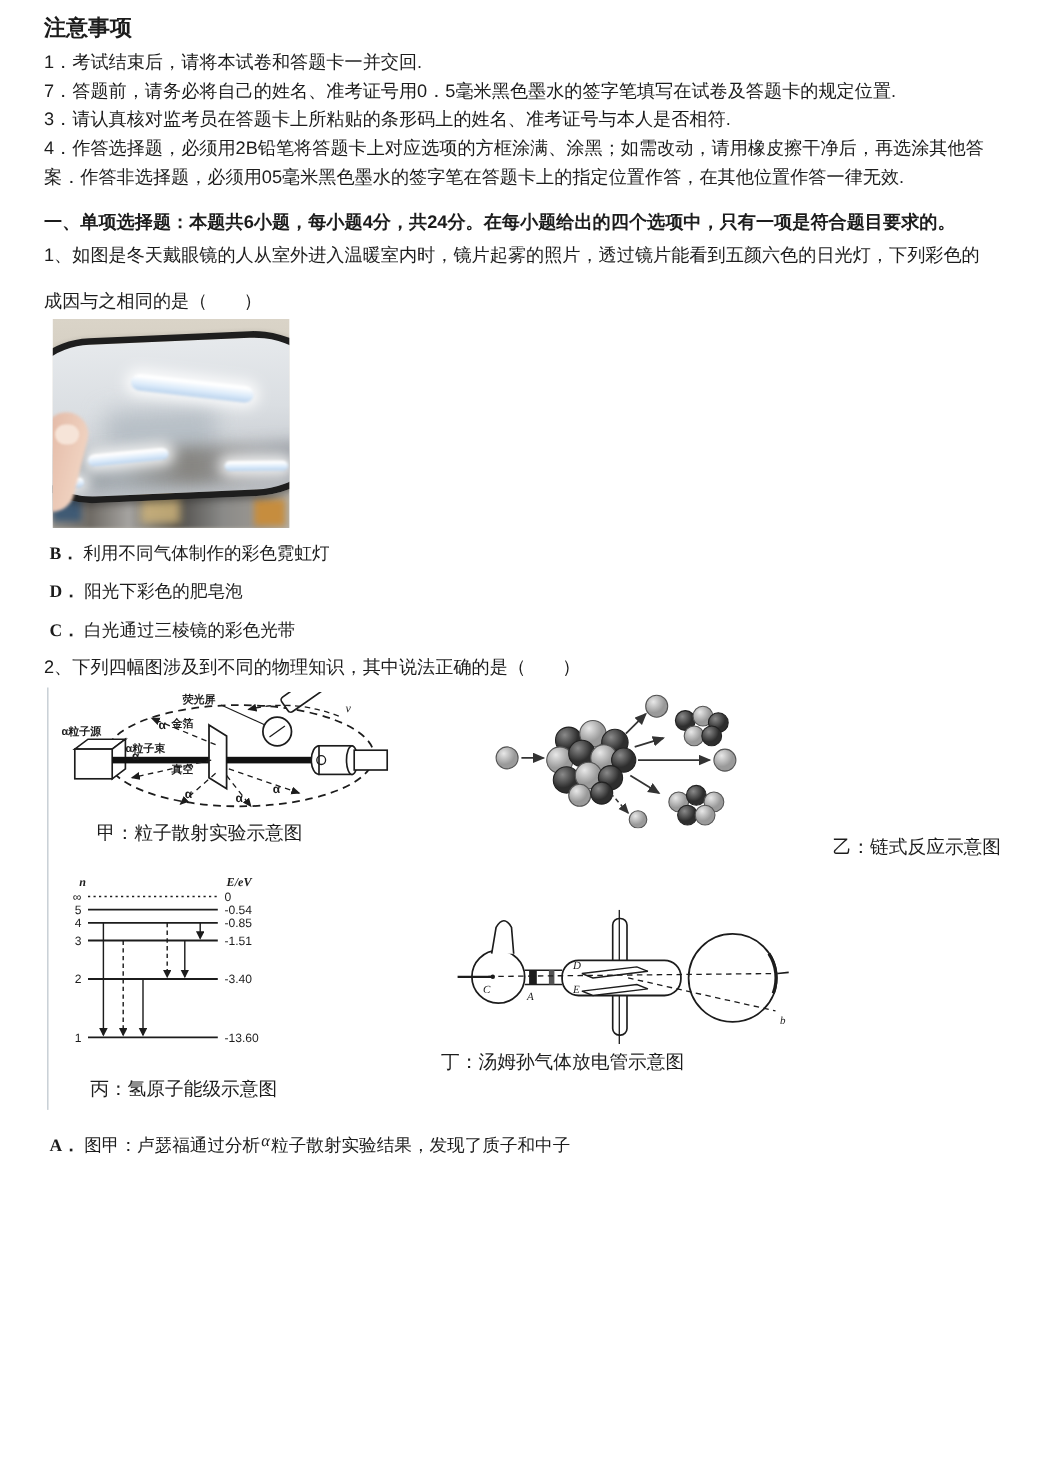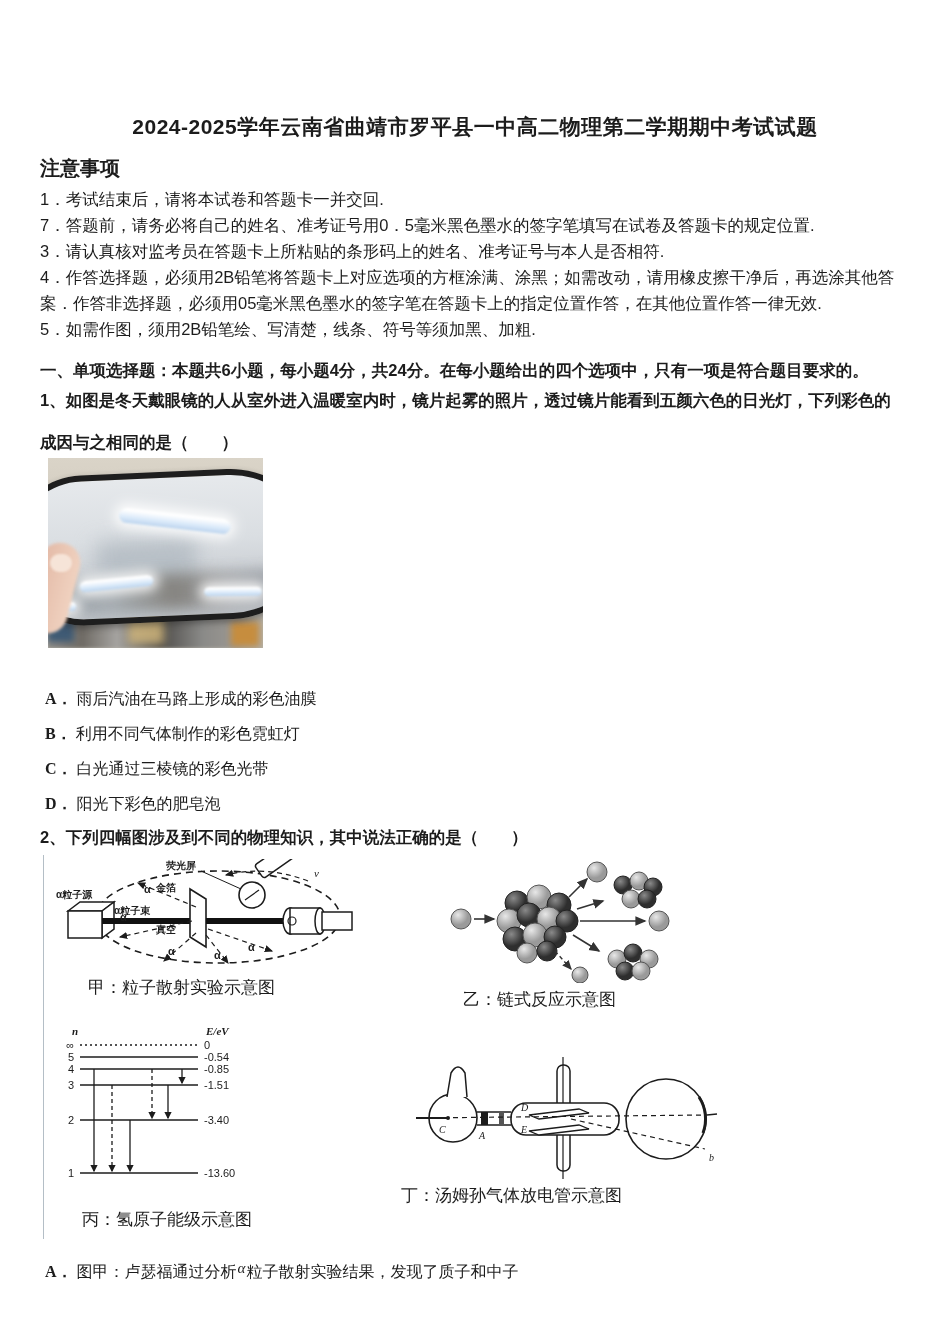--- a/index.html
+++ b/index.html
@@ -10,21 +10,21 @@
   }
   .page{width:950px;height:1344px;position:relative;}
   .title{
     padding-top:112px;margin:0 30px;text-align:center;
     font-size:21px;font-weight:bold;letter-spacing:.5px;line-height:30px;
   }
   .notes-heading{margin:14px 40px 0 40px;font-size:20px;line-height:24px;font-weight:600;}
   .note-line{margin:0 42px 0 40px;font-size:16.5px;line-height:26px;}
   .note-line.first{margin-top:6px;}
   .section-heading{margin:16px 38px 0 40px;font-size:16.5px;line-height:24px;font-weight:600;}
-  .stem{margin:6px 38px 0 40px;font-size:16.5px;line-height:24px;font-weight:bold;}
+  .stem{margin:6px 38px 0 40px;font-size:16.5px;line-height:24px;}
   .stem.second{margin-top:18px;}
   .stem.q2{margin-top:10px;}
   .option-line{margin:13px 40px 0 45px;font-size:16px;line-height:22px;}
   .option-line.first-opt{margin-top:40px;}
   .opt-label{font-weight:bold;font-family:"Liberation Serif","DejaVu Serif",serif;margin-right:4px;}
   .alpha-sup{font-style:italic;font-family:"Liberation Serif","DejaVu Serif",serif;position:relative;top:-4px;font-size:15px;margin:0 1px;}
   .q2a{margin-top:22px;}
 
   
   .photo{
@@ -64,42 +64,40 @@
   
   .figure-panel{
     margin:6px 40px 0 43px;
     border-left:1px solid #b4bec6;
     padding:4px 0 6px 12px;
     display:grid;grid-template-columns:345px auto;row-gap:10px;
   }
   .fig-cell{display:flex;flex-direction:column;}
   .fig-caption{font-size:17px;line-height:26px;margin-top:4px;}
   .cap-jia{margin-left:32px;}
-  .cap-yi{margin-left:62px;}
+  .cap-yi{margin-left:80px;text-align:right;}
   .cap-bing{margin-left:26px;margin-top:20px;}
   .cap-ding{}
   .svg-yi{margin-left:46px;}
   .svg-ding{margin-left:10px;margin-top:34px;}
   svg{display:block;}
   svg text{font-family:"Liberation Sans","DejaVu Sans",sans-serif;fill:#1c1c1c;}
   .it{font-style:italic;font-family:"Liberation Serif","DejaVu Serif",serif;}
 </style>
 </head>
 <body>
 
 <div class="page">
 
-  <h1 class="title">2024-2025学年云南省曲靖市罗平县一中高二物理第二学期期中考试试题</h1>
 
   <div class="notes-heading">注意事项</div>
   <div class="note-line first">1．考试结束后，请将本试卷和答题卡一并交回.</div>
   <div class="note-line">7．答题前，请务必将自己的姓名、准考证号用0．5毫米黑色墨水的签字笔填写在试卷及答题卡的规定位置.</div>
   <div class="note-line">3．请认真核对监考员在答题卡上所粘贴的条形码上的姓名、准考证号与本人是否相符.</div>
   <div class="note-line">4．作答选择题，必须用2B铅笔将答题卡上对应选项的方框涂满、涂黑；如需改动，请用橡皮擦干净后，再选涂其他答案．作答非选择题，必须用05毫米黑色墨水的签字笔在答题卡上的指定位置作答，在其他位置作答一律无效.</div>
-  <div class="note-line">5．如需作图，须用2B铅笔绘、写清楚，线条、符号等须加黑、加粗.</div>
 
   <div class="section-heading">一、单项选择题：本题共6小题，每小题4分，共24分。在每小题给出的四个选项中，只有一项是符合题目要求的。</div>
 
   <div class="stem">1、如图是冬天戴眼镜的人从室外进入温暖室内时，镜片起雾的照片，透过镜片能看到五颜六色的日光灯，下列彩色的</div>
   <div class="stem second">成因与之相同的是（　　）</div>
 
   <div class="photo">
     <div class="room-strip"></div>
     <div class="room-blue"></div>
     <div class="room-window"></div>
@@ -109,31 +107,28 @@
       <div class="fog-dark"></div>
       <div class="streak s1"></div>
       <div class="streak s2"></div>
       <div class="streak s3"></div>
       <div class="streak s4"></div>
     </div>
     <div class="finger"></div>
     <div class="nail"></div>
   </div>
 
-  <div class="option-line first-opt">
-    <span class="opt-label">A．</span><span>雨后汽油在马路上形成的彩色油膜</span>
-  </div>
   <div class="option-line">
     <span class="opt-label">B．</span><span>利用不同气体制作的彩色霓虹灯</span>
   </div>
   <div class="option-line">
+    <span class="opt-label">D．</span><span>阳光下彩色的肥皂泡</span>
+  </div>
+  <div class="option-line">
     <span class="opt-label">C．</span><span>白光通过三棱镜的彩色光带</span>
-  </div>
-  <div class="option-line">
-    <span class="opt-label">D．</span><span>阳光下彩色的肥皂泡</span>
   </div>
 
   <div class="stem q2">2、下列四幅图涉及到不同的物理知识，其中说法正确的是（　　）</div>
 
   <div class="figure-panel">
 
     <div class="fig-cell">
       <svg width="318" height="112" viewBox="0 0 318 112">
         <defs>
           <marker id="ah1" markerWidth="8" markerHeight="8" refX="6" refY="3" orient="auto">

